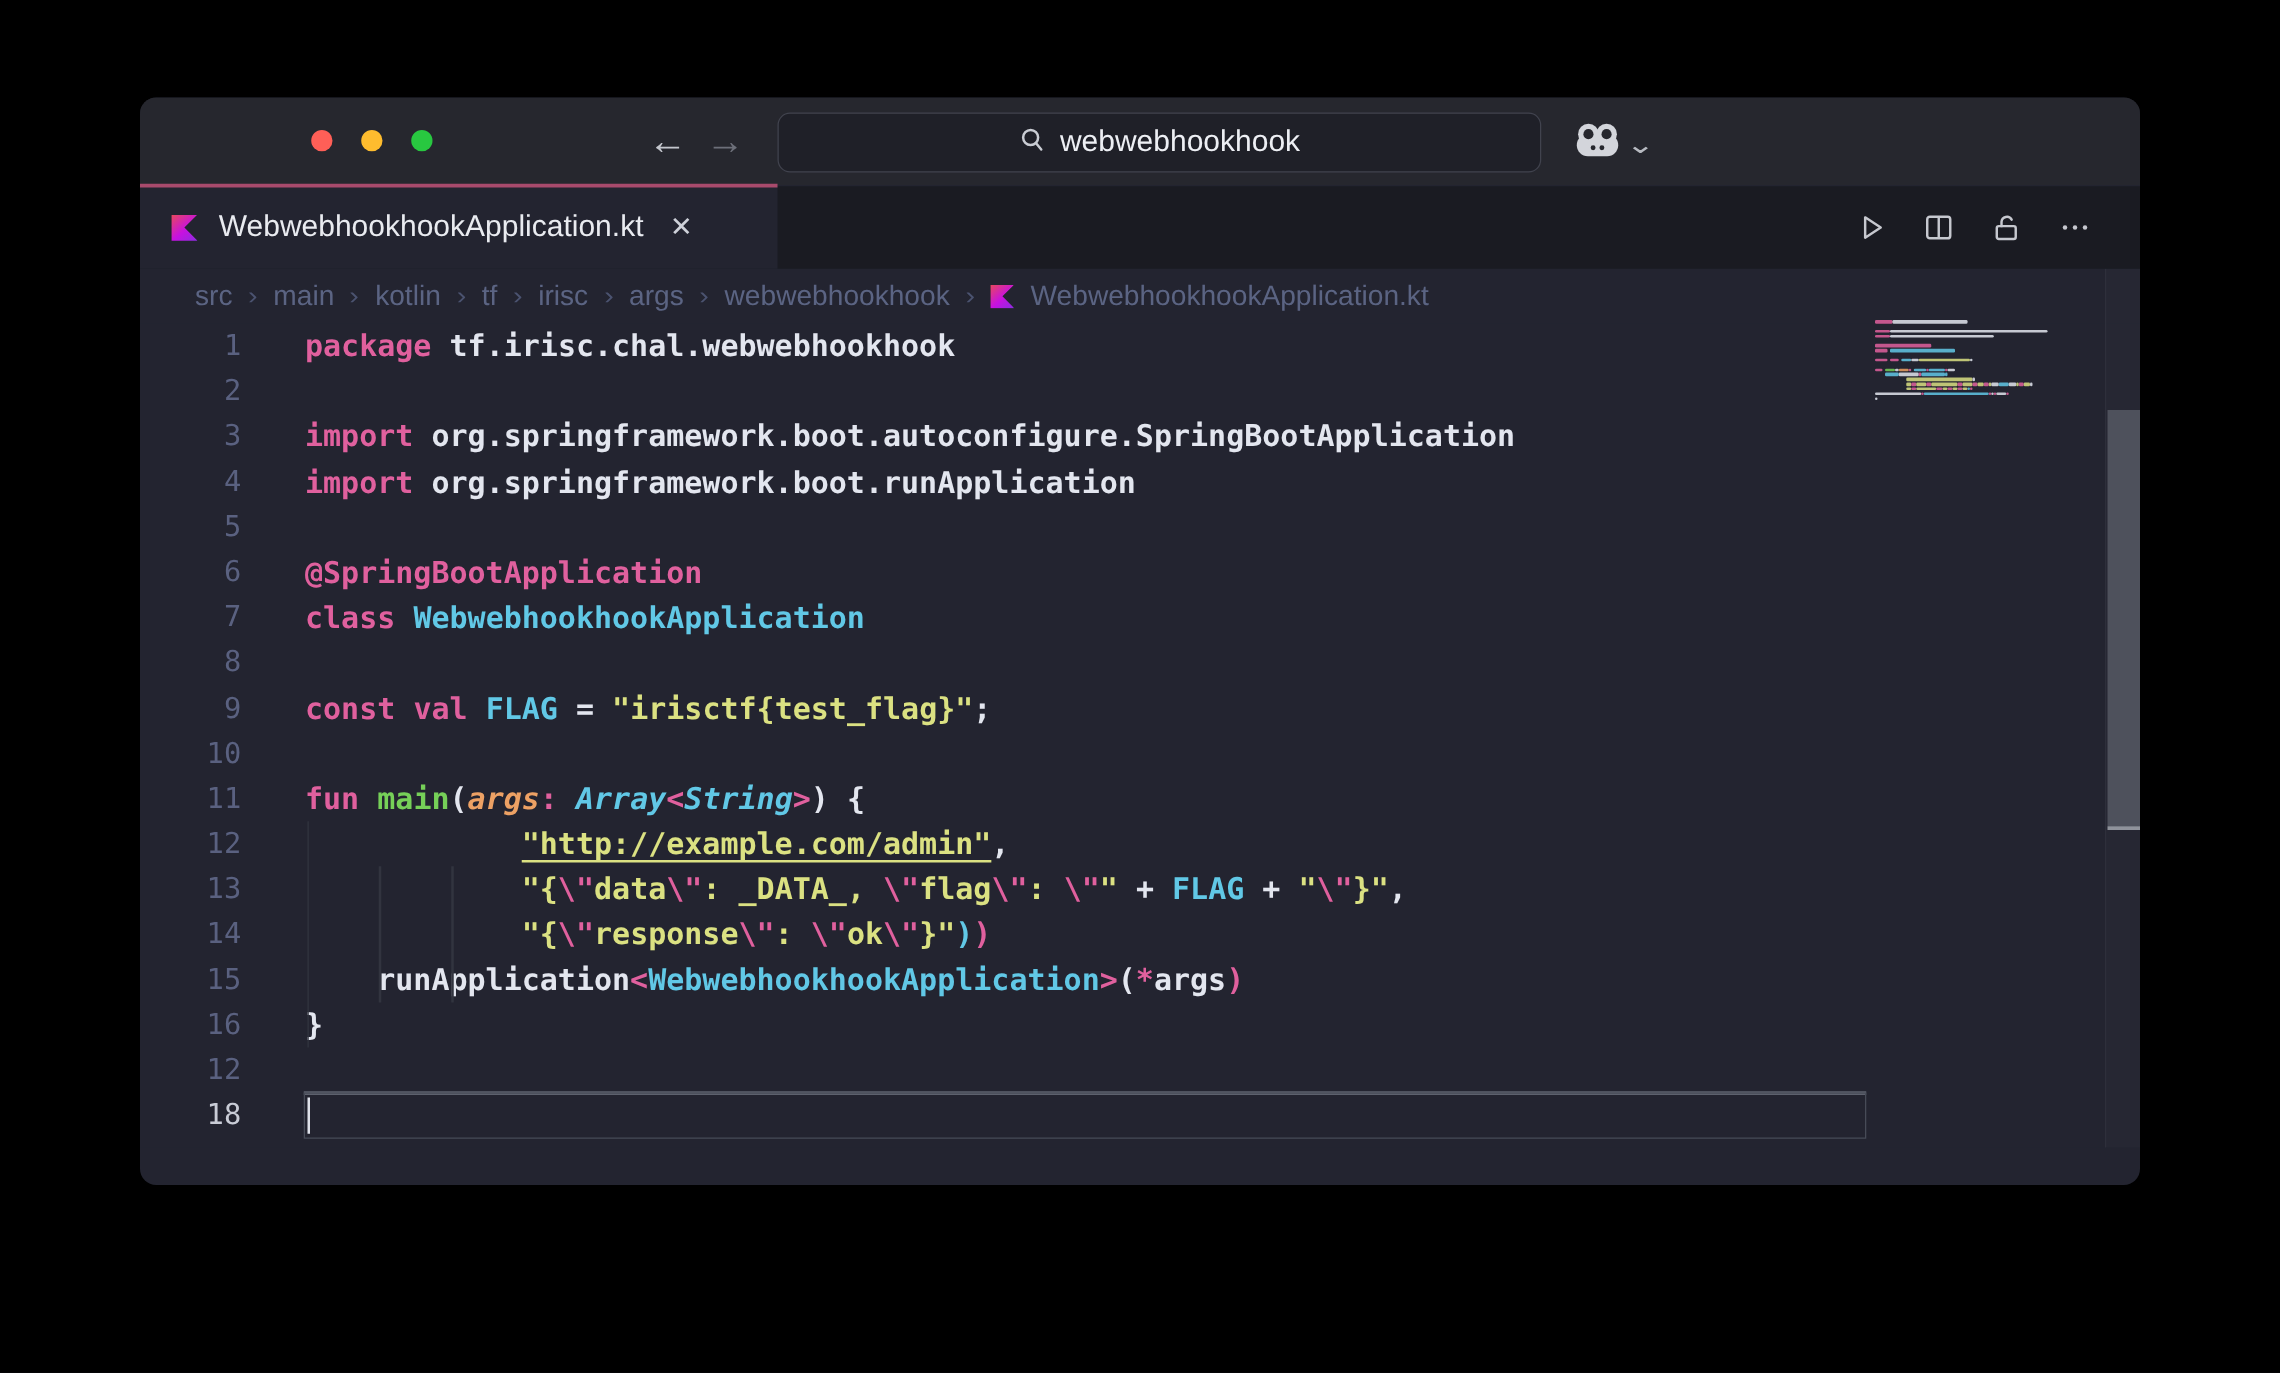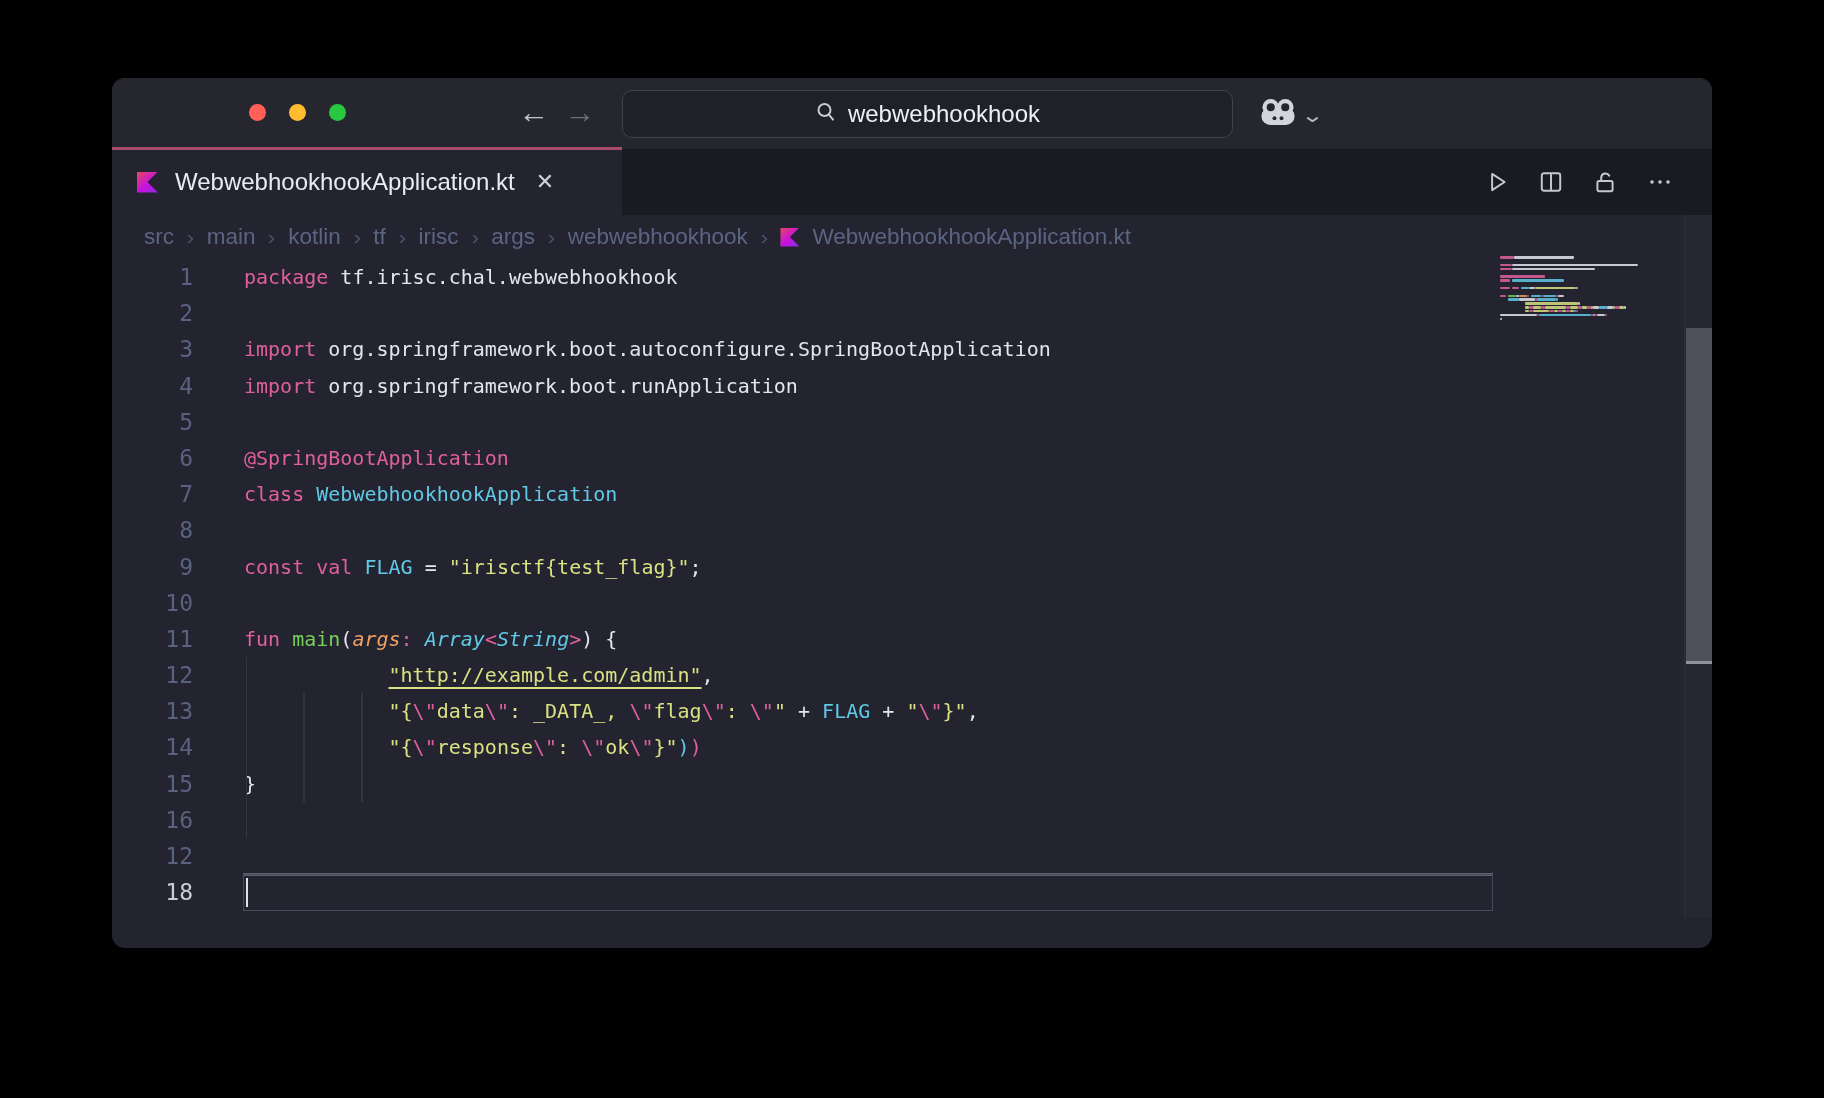--- a/index.html
+++ b/index.html
@@ -26,32 +26,32 @@
     display:flex;align-items:center;}
   .kicon{width:21px;height:21px;margin-left:25px;
     background:linear-gradient(140deg,#e8485c 0%,#c711e1 55%,#8a2ee0 100%);
     clip-path:polygon(0 0,100% 0,50% 50%,100% 100%,0 100%);}
   .tab .lbl{margin-left:17px;color:#e9ebf0;font-size:24px;}
   .tab .x{margin-left:21px;color:#ced1d9;font-size:22px;}
   .ed-tools{position:absolute;right:38px;top:0;height:100%;display:flex;align-items:center;gap:28px;}
   .ed-tools svg{display:block}
   
   .breadcrumb{position:absolute;left:0;top:137px;width:100%;height:44px;display:flex;align-items:center;
-    padding-left:32px;font-size:22.5px;color:var(--crumb,#5b6483);gap:13px;}
+    padding-left:44px;font-size:22.5px;color:var(--crumb,#5b6483);gap:13px;}
   .crumb-sep{color:#4b5370;font-size:20px;transform:scaleX(1.15);}
   .kicon.mini{width:19px;height:19px;margin:0;}
   
   .editor{position:absolute;left:0;top:181px;width:100%;height:659px;background:var(--editor-bg,#232430);}
   .gutter{position:absolute;left:0;top:0;width:81px;text-align:right;}
   .gutter-line{height:36.2px;line-height:36.2px;font-family:"DejaVu Sans Mono",monospace;font-size:23px;
     color:var(--linenum,#5a6180);}
   .gutter-line.active{color:var(--linenum-act,#c9ccd6);}
   .code{position:absolute;left:132px;top:0;width:1250px;height:100%;}
   .code-line{height:36.2px;line-height:36.2px;white-space:pre;font-family:"DejaVu Sans Mono",monospace;
-    font-size:20px;color:var(--code-white,#e3e6ef);}
+    font-size:24px;color:var(--code-white,#e3e6ef);font-weight:bold;}
   .tk-pink{color:var(--pink,#e0609e)} .tk-cyan{color:var(--cyan,#61c8e6)}
   .tk-cyan_i{color:var(--cyan,#61c8e6);font-style:italic}
   .tk-green{color:var(--green,#76d058)} .tk-orange_i{color:var(--orange,#eda164);font-style:italic}
   .tk-yellow{color:var(--yellow,#dbe182)}
   .tk-yellow_u{color:var(--yellow,#dbe182);text-decoration:underline;text-underline-offset:5px;text-decoration-thickness:2px;}
   .tk-white{color:var(--code-white,#e3e6ef)}
   .guide{position:absolute;width:1.5px;background:#32343f;}
   .active-box{position:absolute;left:-1px;width:1250px;height:36.2px;border:1.5px solid #474b57;box-sizing:border-box;}
   .active-box-top{position:absolute;left:-1px;width:1250px;height:3px;background:#5d616d;}
   .caret{position:absolute;width:2.5px;height:29px;background:#dfe2ea;}
@@ -187,20 +187,21 @@
           <div class="code-line"></div>
           <div class="code-line"><span class="tk-pink">@SpringBootApplication</span></div>
           <div class="code-line"><span class="tk-pink">class</span><span class="tk-white"> </span><span class="tk-cyan">WebwebhookhookApplication</span></div>
           <div class="code-line"></div>
           <div class="code-line"><span class="tk-pink">const</span><span class="tk-white"> </span><span class="tk-pink">val</span><span class="tk-white"> </span><span class="tk-cyan">FLAG</span><span class="tk-white"> = </span><span class="tk-yellow">"irisctf{test_flag}"</span><span class="tk-white">;</span></div>
           <div class="code-line"></div>
           <div class="code-line"><span class="tk-pink">fun</span><span class="tk-white"> </span><span class="tk-green">main</span><span class="tk-white">(</span><span class="tk-orange_i">args</span><span class="tk-pink">:</span><span class="tk-white"> </span><span class="tk-cyan_i">Array</span><span class="tk-pink">&lt;</span><span class="tk-cyan_i">String</span><span class="tk-pink">&gt;</span><span class="tk-white">) {</span></div>
           <div class="code-line"><span class="tk-white">            </span><span class="tk-yellow_u">"http://example.com/admin"</span><span class="tk-white">,</span></div>
           <div class="code-line"><span class="tk-white">            </span><span class="tk-yellow">"{</span><span class="tk-pink">\"</span><span class="tk-yellow">data</span><span class="tk-pink">\"</span><span class="tk-yellow">: _DATA_, </span><span class="tk-pink">\"</span><span class="tk-yellow">flag</span><span class="tk-pink">\"</span><span class="tk-yellow">: </span><span class="tk-pink">\"</span><span class="tk-yellow">"</span><span class="tk-white"> + </span><span class="tk-cyan">FLAG</span><span class="tk-white"> + </span><span class="tk-yellow">"</span><span class="tk-pink">\"</span><span class="tk-yellow">}"</span><span class="tk-white">,</span></div>
           <div class="code-line"><span class="tk-white">            </span><span class="tk-yellow">"{</span><span class="tk-pink">\"</span><span class="tk-yellow">response</span><span class="tk-pink">\"</span><span class="tk-yellow">: </span><span class="tk-pink">\"</span><span class="tk-yellow">ok</span><span class="tk-pink">\"</span><span class="tk-yellow">}"</span><span class="tk-cyan">)</span><span class="tk-pink">)</span></div>
+          <div class="code-line"><span class="tk-white">    runApplication</span><span class="tk-pink">&lt;</span><span class="tk-cyan">WebwebhookhookApplication</span><span class="tk-pink">&gt;</span><span class="tk-white">(</span><span class="tk-pink">*</span><span class="tk-white">args</span><span class="tk-pink">)</span></div>
           <div class="code-line"><span class="tk-white">}</span></div>
           <div class="code-line"></div>
           <div class="guide" style="left: 1.5px; top: 398.2px; height: 181px;"></div>
           <div class="guide" style="left: 59.3px; top: 434.4px; height: 108.6px;"></div>
           <div class="guide" style="left: 117.1px; top: 434.4px; height: 108.6px;"></div>
           <div class="active-box-top" style="top: 613.9px;"></div>
           <div class="active-box" style="top: 615.4px;"></div>
           <div class="caret" style="left: 1.5px; top: 618.9px;"></div>
         </div>
       <div class="minimap" id="minimap">

